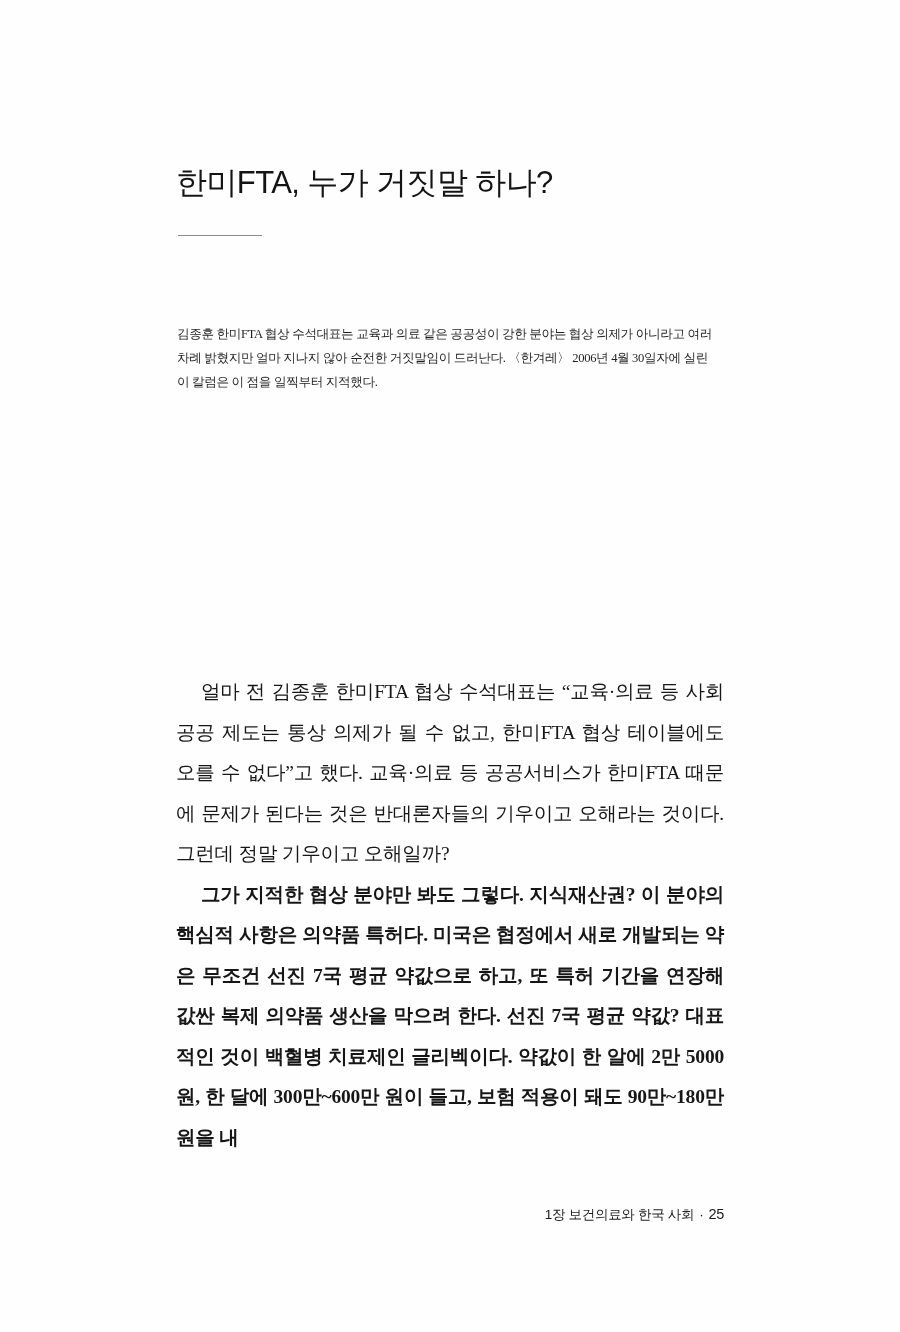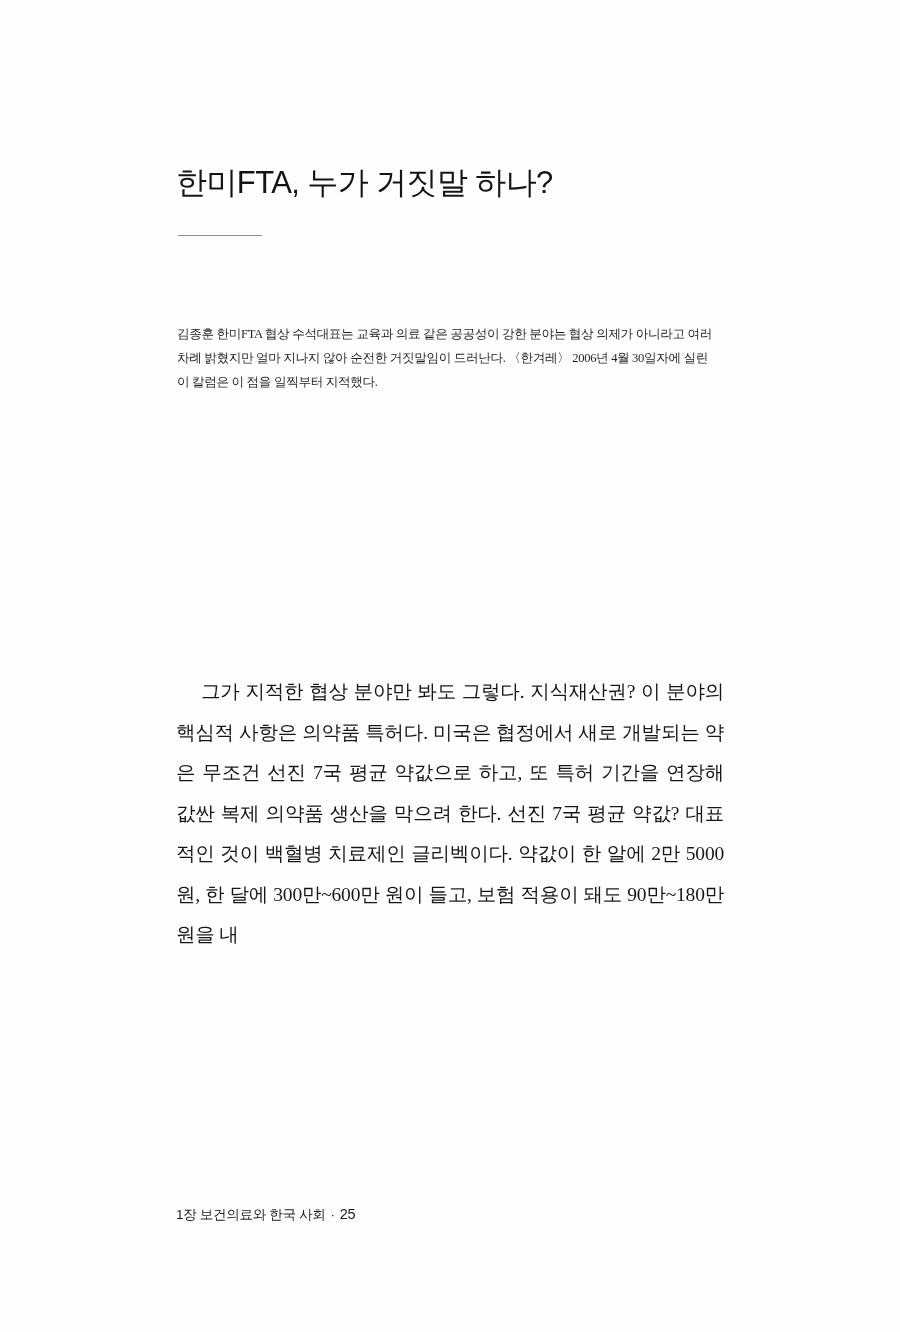--- a/index.html
+++ b/index.html
@@ -81,29 +81,30 @@
     font-size: 19.5px;
     line-height: 2.08;
     letter-spacing: -0.2px;
     text-align: justify;
     text-justify: inter-character;
     text-indent: 25px;
     color: #161616;
   }
   .body-text p + p {
     margin-top: 0;
+    font-weight: bold;
   }
 
   
   .footer {
     position: absolute;
     top: 1206px;
     left: 0;
     width: 548px;
-    text-align: left;
+    text-align: right;
     font-family: "Liberation Sans", "DejaVu Sans", sans-serif;
     font-size: 13.5px;
     letter-spacing: -0.3px;
     color: #1a1a1a;
   }
   .footer .sep {
     padding: 0 5px;
     color: #1a1a1a;
   }
   .footer .page-number {
@@ -116,20 +117,21 @@
 <div class="page">
   <div class="content">
 
     <h1 class="chapter-title">한미FTA, 누가 거짓말 하나?</h1>
 
     <div class="title-rule"></div>
 
     <div class="lead">김종훈 한미FTA 협상 수석대표는 교육과 의료 같은 공공성이 강한 분야는 협상 의제가 아니라고 여러 차례 밝혔지만 얼마 지나지 않아 순전한 거짓말임이 드러난다. 〈한겨레〉 2006년 4월 30일자에 실린 이 칼럼은 이 점을 일찍부터 지적했다.</div>
 
     <div class="body-text">
+      <p>얼마 전 김종훈 한미FTA 협상 수석대표는 “교육·의료 등 사회 공공 제도는 통상 의제가 될 수 없고, 한미FTA 협상 테이블에도 오를 수 없다”고 했다. 교육·의료 등 공공서비스가 한미FTA 때문에 문제가 된다는 것은 반대론자들의 기우이고 오해라는 것이다. 그런데 정말 기우이고 오해일까?</p>
       <p>그가 지적한 협상 분야만 봐도 그렇다. 지식재산권? 이 분야의 핵심적 사항은 의약품 특허다. 미국은 협정에서 새로 개발되는 약은 무조건 선진 7국 평균 약값으로 하고, 또 특허 기간을 연장해 값싼 복제 의약품 생산을 막으려 한다. 선진 7국 평균 약값? 대표적인 것이 백혈병 치료제인 글리벡이다. 약값이 한 알에 2만 5000원, 한 달에 300만~600만 원이 들고, 보험 적용이 돼도 90만~180만 원을 내</p>
     </div>
 
     <div class="footer">
       <span class="chapter-name">1장 보건의료와 한국 사회</span><span class="sep">·</span><span class="page-number">25</span>
     </div>
 
   </div>
 </div>
 

